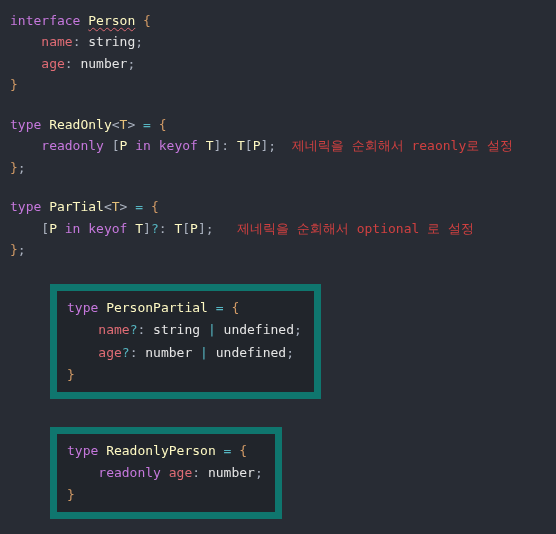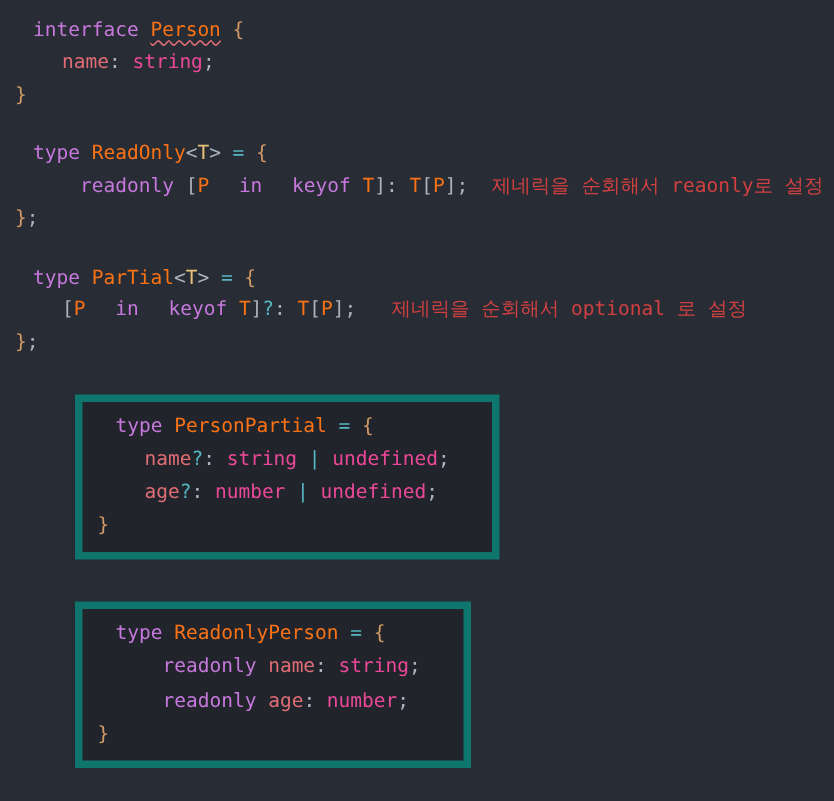--- a/index.html
+++ b/index.html
@@ -8,55 +8,56 @@
     padding: 10px;
     background: #282c34;
     font-family: 'Consolas', 'Monaco', monospace;
     font-size: 13px;
     line-height: 1.65;
     color: #abb2bf;
     width: 556px;
   }
   .code-area { position: relative; }
   .line { white-space: pre; }
-  .kw { color: #c678dd; margin-left: 12px; }
-  .type { color: #f97316; }
+  .kw { color: #c678dd; }
+  .type { color: #fef9c3; }
   .prop { color: #e06c75; }
   .punc { color: #abb2bf; }
   .paren { color: #d19a66; }
   .op { color: #56b6c2; }
-  .string-type { color: #ec4899; }
+  .string-type { color: #e5e5e5; }
   .generic { color: #e5c07b; }
   .annotation { color: #d04040; font-weight: 400; }
   .err-underline {
     text-decoration: underline wavy #e06c75;
     text-decoration-thickness: 1px;
     text-underline-offset: 2px;
   }
   .hint-underline {
     border-bottom: 1px dotted #5c6370;
   }
   .tooltip-box {
-    border: 5px solid #0f766e;
+    border: 7px solid #0f766e;
     background: #21252b;
-    padding: 6px 28px 6px 10px;
+    padding: 6px 12px 6px 10px;
     margin: 6px 0 4px 40px;
     display: inline-block;
   }
   .tooltip-box .line { line-height: 1.7; }
   .blank-line { height: 18px; }
 </style>
 </head>
 <body>
 
 <div class="code-area">
 
   
   <div class="line"><span class="kw">interface</span> <span class="type err-underline">Person</span> <span class="paren">{</span></div>
   <div class="line">    <span class="prop">name</span><span class="punc">:</span> <span class="string-type">string</span><span class="punc">;</span></div>
+  <div class="line">    <span class="prop">age</span><span class="punc">:</span> <span class="string-type">number</span><span class="punc">;</span></div>
   <div class="line"><span class="paren">}</span></div>
 
   <div class="blank-line"></div>
 
   
   <div class="line"><span class="kw">type</span> <span class="type">ReadOnly</span><span class="punc">&lt;</span><span class="generic">T</span><span class="punc">&gt;</span> <span class="op">=</span> <span class="paren">{</span></div>
   <div class="line">    <span class="kw">readonly</span> <span class="punc">[</span><span class="type">P</span> <span class="kw">in</span> <span class="kw">keyof</span> <span class="type">T</span><span class="punc">]</span><span class="punc">:</span> <span class="type">T</span><span class="punc">[</span><span class="type">P</span><span class="punc">]</span><span class="punc">;</span>  <span class="annotation">제네릭을 순회해서 reaonly로 설정</span></div>
   <div class="line"><span class="paren">}</span><span class="punc">;</span></div>
 
   <div class="blank-line"></div>
@@ -76,21 +77,20 @@
     <div class="line"><span class="paren">}</span></div>
   </div>
 
   
 
   <div class="blank-line"></div>
 
   
   <div class="tooltip-box">
     <div class="line"><span class="kw">type</span> <span class="type">ReadonlyPerson</span> <span class="op">=</span> <span class="paren">{</span></div>
-    <div class="line">    <span class="kw">readonly</span> <span class="prop">name</span><span class="punc">:</span> <span class="string-type">string</span><span class="punc">;</span></div>
     <div class="line">    <span class="kw">readonly</span> <span class="prop">age</span><span class="punc">:</span> <span class="string-type">number</span><span class="punc">;</span></div>
     <div class="line"><span class="paren">}</span></div>
   </div>
 
   
   
 
 </div>
 
 </body></html>

